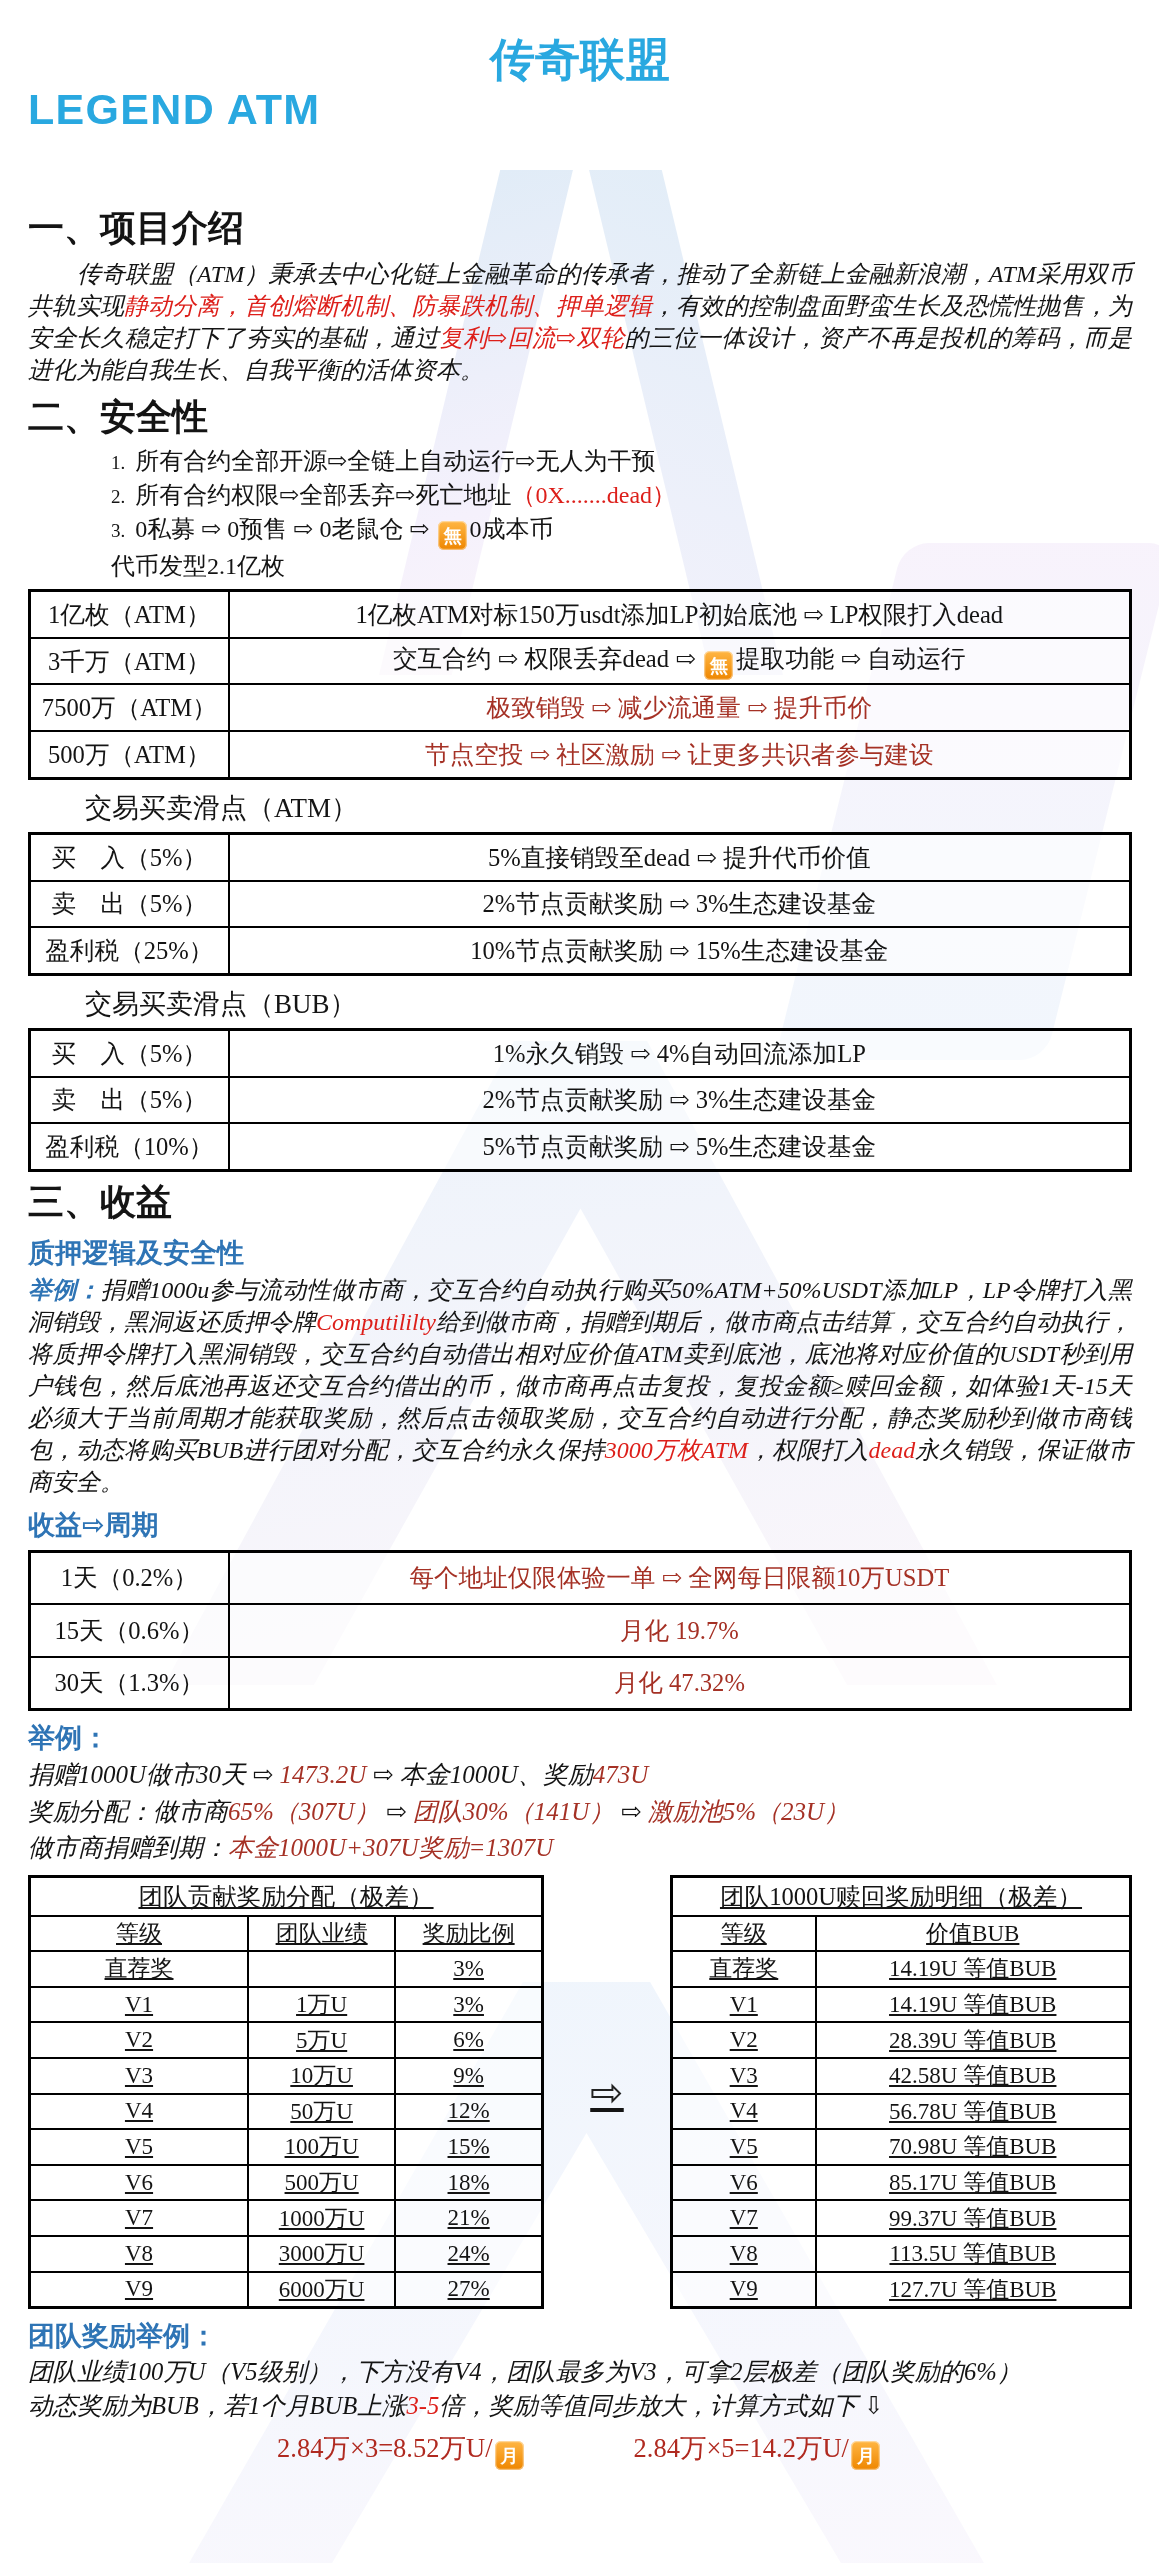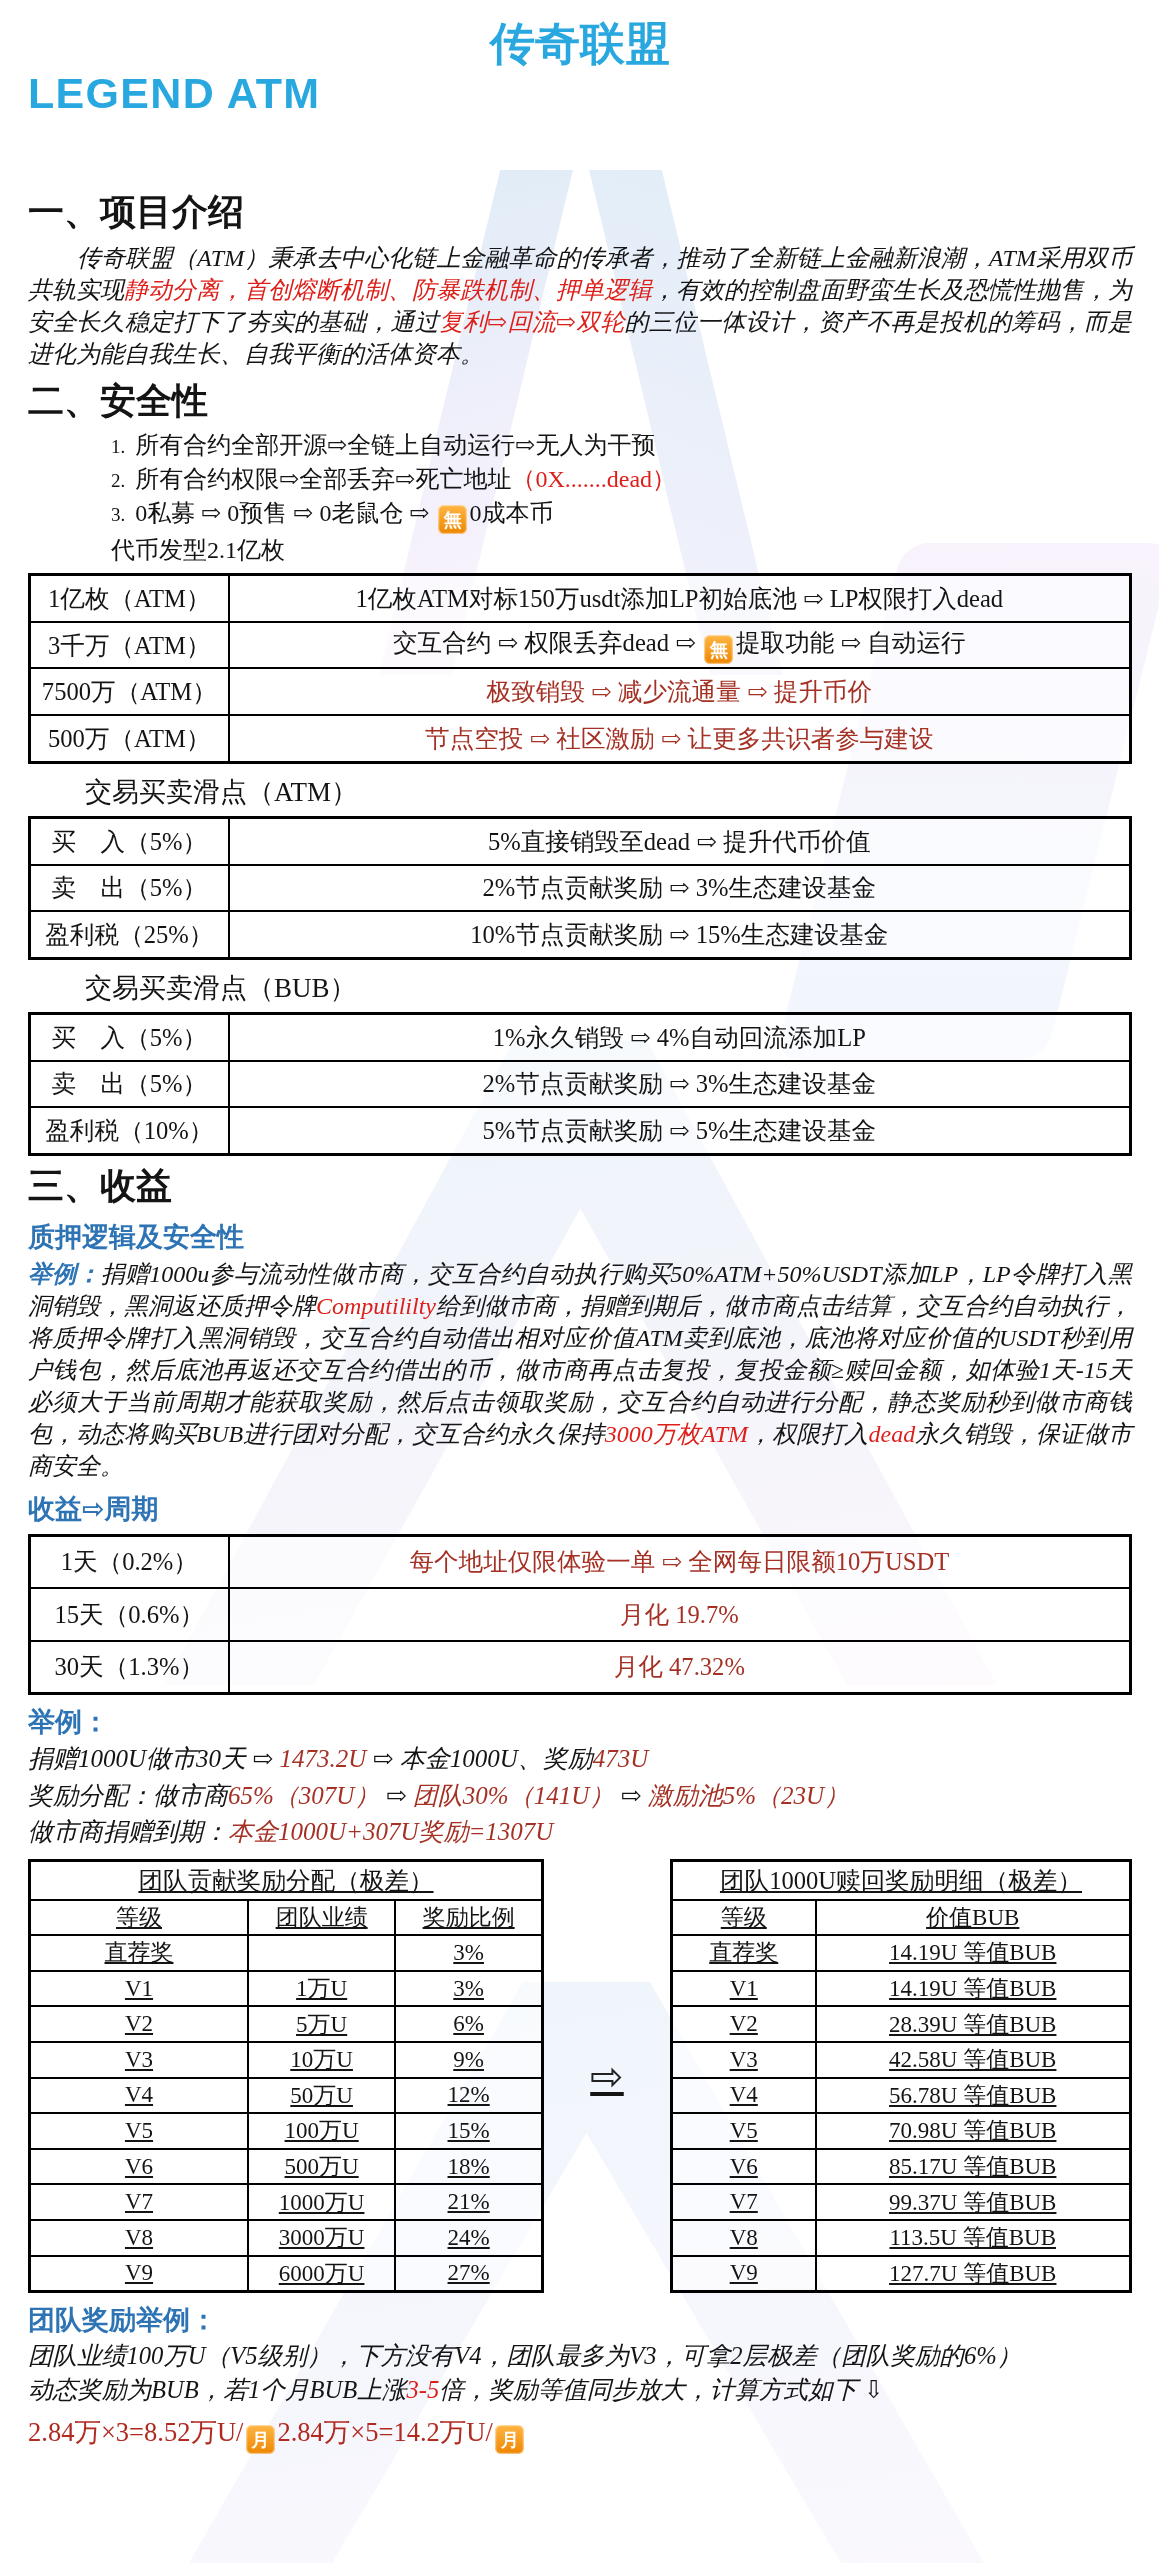--- a/index.html
+++ b/index.html
@@ -14,21 +14,21 @@
        background:linear-gradient(200deg,rgba(140,185,225,.26),rgba(205,185,240,.18));
        clip-path:polygon(52% 0,70% 0,100% 100%,82% 100%);}
   #wm3{left:839px;top:543px;width:271px;height:517px;transform:skewX(-14deg);border-radius:25px;
        background:linear-gradient(rgba(200,160,230,.13),rgba(150,190,235,.13));}
   #wm4{left:164px;top:1041px;width:833px;height:644px;
        background:linear-gradient(170deg,rgba(160,195,235,.20),rgba(230,195,225,.15));
        clip-path:polygon(0 100%,42% 0,58% 0,100% 100%,82% 100%,50% 26%,18% 100%);}
   #wm5{left:189px;top:1982px;width:795px;height:581px;
        background:linear-gradient(170deg,rgba(165,200,240,.18),rgba(215,200,240,.13));
        clip-path:polygon(0 100%,42% 0,58% 0,100% 100%,82% 100%,50% 26%,18% 100%);}
-  .content{position:relative;z-index:2;padding:20px 28px 0;}
+  .content{position:relative;z-index:2;padding:36px 28px 0;}
   .title{font-family:"Liberation Sans","DejaVu Sans",sans-serif;font-weight:bold;
          font-size:45px;line-height:1.08;color:#29a8e0;text-align:center;margin:0;}
   .subtitle{font-family:"Liberation Sans","DejaVu Sans",sans-serif;font-weight:bold;
          font-size:43px;line-height:1.08;color:#29a8e0;text-align:left;margin-top:1.3px;letter-spacing:1.3px;}
   .sec{font-family:Liberation Mono, monospace;font-weight:bold;
        font-size:36px;line-height:1.15;margin:12.6px 0 5px;}
   .sec1{margin-top:78px;}
   .body{font-size:24px;line-height:32px;text-align:justify;margin:3.8px 0;font-style:italic;}
   .intro{text-indent:49px;margin-top:6.3px;}
   .list{margin:5px 0 0 83px;font-size:24px;line-height:33px;}
@@ -43,21 +43,21 @@
   .exline{font-size:25px;line-height:35px;margin:1.3px 0;text-align:left;}
   .team-wrap{display:flex;align-items:flex-start;margin-top:10px;text-decoration:underline;}
   .tteam{margin-top:0;}
   .tteam td{height:31px;font-size:23px;}
   .tteam .ttitle td{height:34px;font-size:24.6px;}
   .tleft{width:516px;}
   .tright{width:462px;}
   .mid-arrow{flex:1;text-align:center;font-size:40px;align-self:center;color:#222;
              font-family:"DejaVu Sans","Liberation Sans",sans-serif;}
   .tline{font-size:24.6px;line-height:33px;margin:1.3px 0;text-align:left;}
-  .formula{display:flex;font-size:26.5px;color:#b02a20;margin:7.6px 0 5px;}
+  .formula{display:flex;justify-content:center;gap:107px;font-size:26.5px;color:#b02a20;margin:7.6px 0 5px;}
   .badge{display:inline-block;width:29px;height:29px;line-height:29px;border-radius:5.7px;text-align:center;
          color:#fff;font-family:"Liberation Sans","DejaVu Sans",sans-serif;font-weight:bold;font-size:18.3px;
          background:linear-gradient(180deg,#ffb644,#ee8600);vertical-align:-5px;margin:0 2.5px;
          box-shadow:inset 0 0 0 1.3px rgba(255,255,255,.45);}
   .chart{display:inline-block;width:29px;height:29px;border-radius:4.4px;background:#edeff3;
          border:1.3px solid #c7cbd3;vertical-align:-6.3px;margin:0 2.5px;}
   .chart svg{width:100%;height:100%;display:block;}
   .red{color:#dd1f1a;}
   .dred{color:#a53125;}
 </style>

